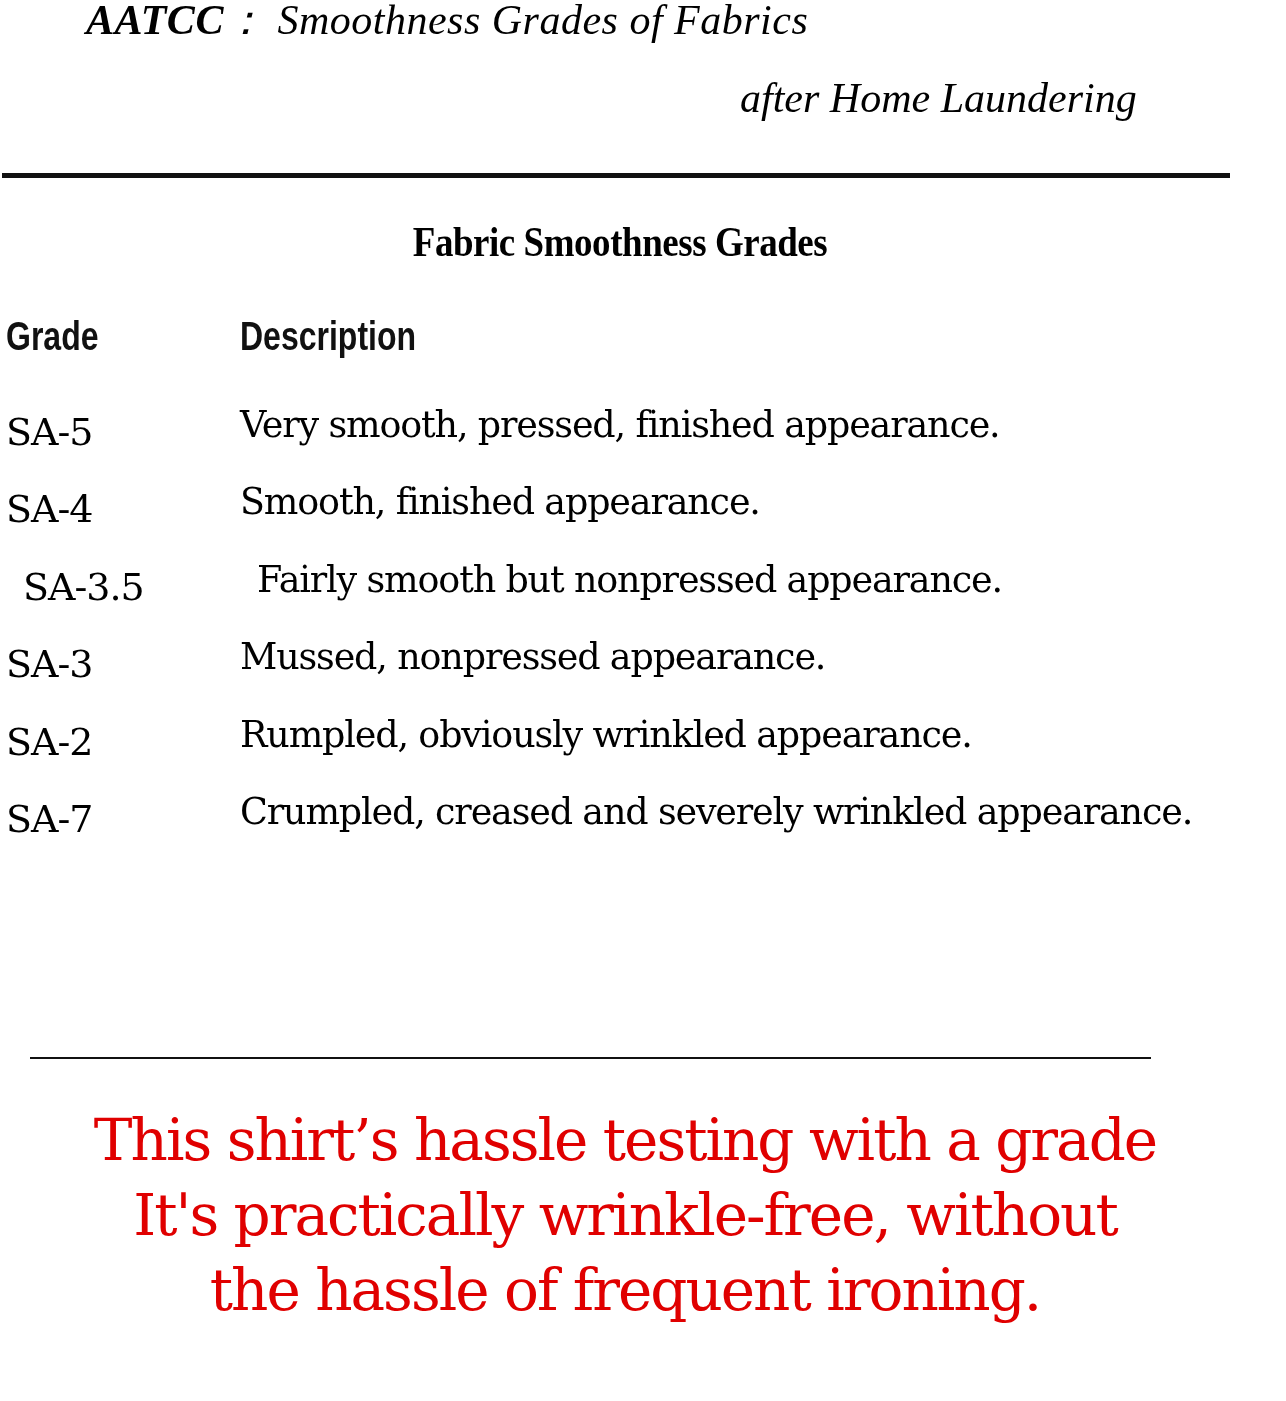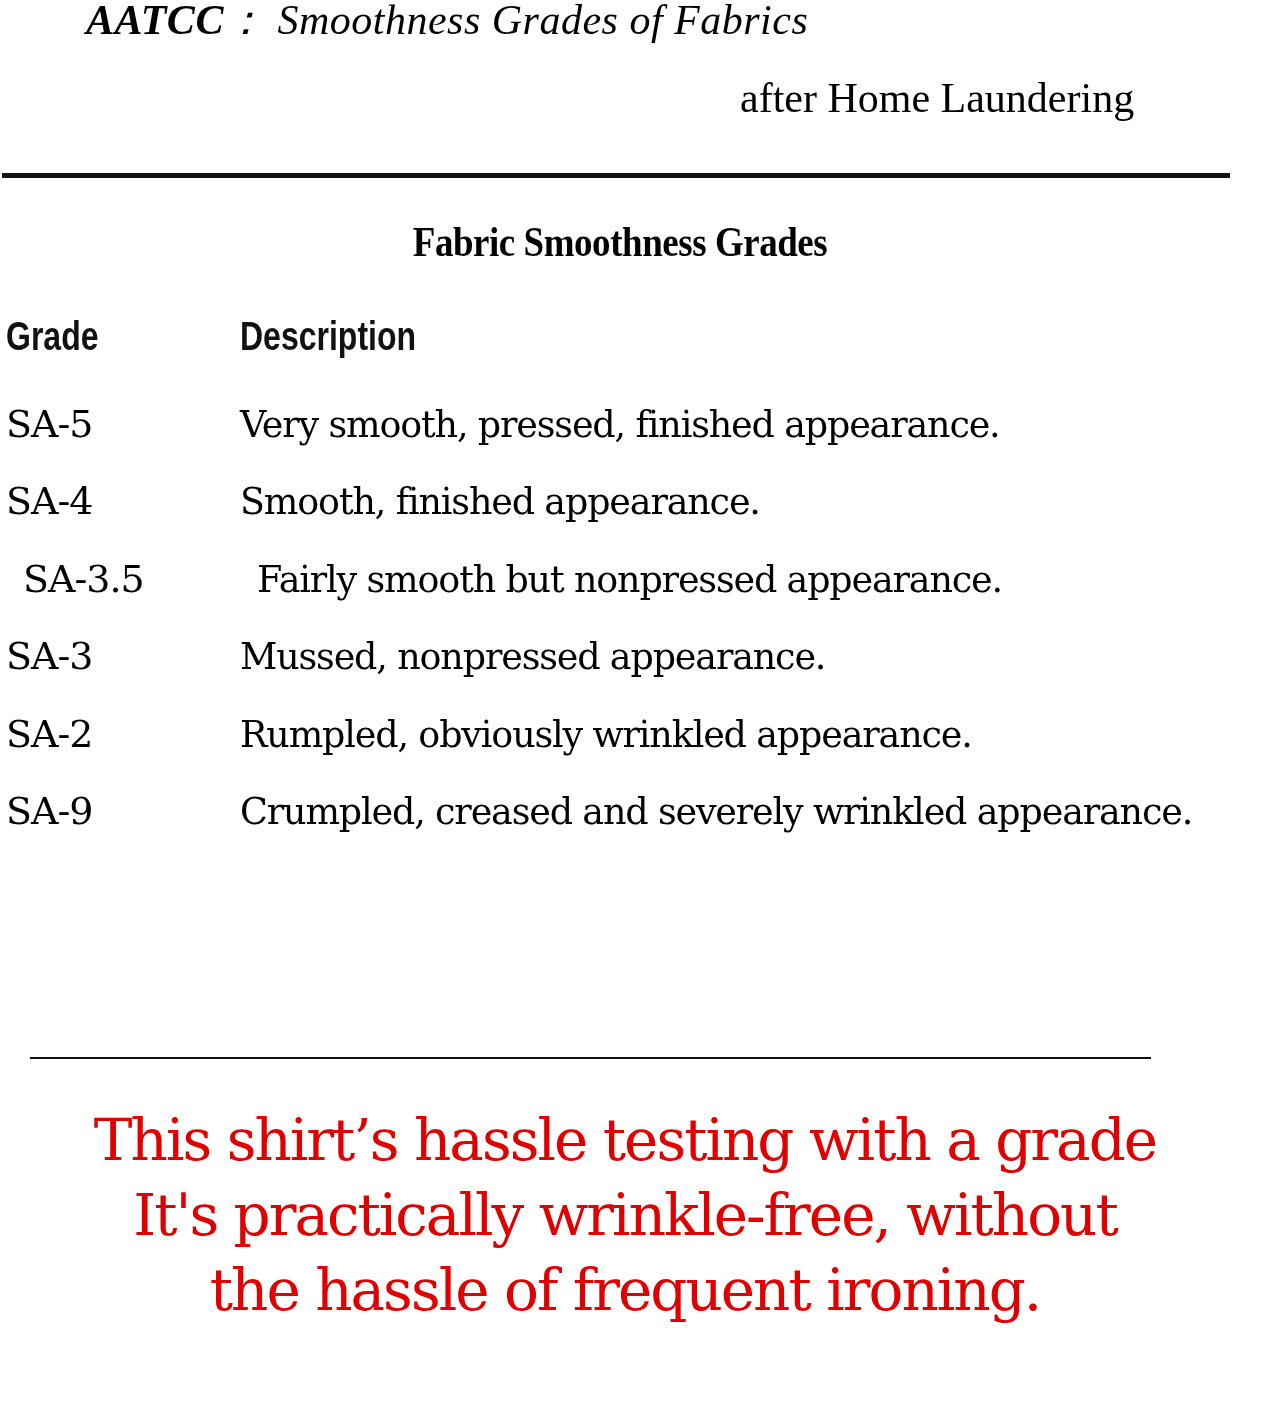--- a/index.html
+++ b/index.html
@@ -1,26 +1,26 @@
 <!DOCTYPE html>
 <html><head>
 <meta charset="utf-8">
 <style>
   html, body { margin: 0; padding: 0; background: #ffffff; }
   body { width: 1286px; height: 1401px; position: relative; overflow: hidden; color: #000; }
   .title1 { position: absolute; left: 86px; top: -8px; font-family: "Liberation Serif", serif; font-style: italic; font-size: 42px; white-space: nowrap; letter-spacing: 0.5px; }
   .title1 .brand { font-weight: bold; }
-  .title2 { position: absolute; left: 740px; top: 74px; font-family: "Liberation Serif", serif; font-size: 42px; white-space: nowrap; }
+  .title2 { position: absolute; left: 740px; top: 74px; font-family: "Liberation Serif", serif; font-style: italic; font-size: 42px; white-space: nowrap; }
   .rule-thick { position: absolute; left: 2px; top: 173px; width: 1228px; height: 5px; background: #111; }
   .table-title { position: absolute; left: 0; width: 1240px; top: 218px; text-align: center; font-family: "Liberation Serif", serif; font-weight: bold; font-size: 42px; letter-spacing: -0.5px; transform: scaleX(0.88); transform-origin: 620px 0; }
   .hdr { position: absolute; top: 314px; font-family: "Liberation Sans", sans-serif; font-weight: bold; font-size: 40px; color: #111; transform: scaleX(0.8); transform-origin: 0 0; }
   .hdr-grade { left: 6px; }
   .hdr-desc { left: 240px; }
   .row { position: absolute; left: 0; width: 1286px; height: 60px; font-family: "DejaVu Serif", serif; font-size: 38px; white-space: nowrap; }
-  .row .g { position: absolute; left: 6px; top: 0; letter-spacing: -1px; text-align: right; }
+  .row .g { position: absolute; left: 6px; top: 8px; letter-spacing: -1px; text-align: right; }
   .row .d { position: absolute; left: 240px; top: 0; letter-spacing: -1.2px; transform: scaleX(0.96); transform-origin: 0 0; }
   .row.hl { color: #000000; }
   .rule-thin { position: absolute; left: 30px; top: 1057px; width: 1121px; height: 1.5px; background: #111; }
   .promo { position: absolute; left: 0; width: 1250px; top: 1103px; text-align: center; font-family: "DejaVu Serif", serif; font-size: 58px; line-height: 75px; color: #e00000; letter-spacing: -2px; }
   .promo div { white-space: nowrap; }
 </style>
 </head>
 <body>
 
 <div>
@@ -52,21 +52,21 @@
   </div>
   <div class="row" style="top:634px;">
     <span class="g">SA-3</span>
     <span class="d">Mussed, nonpressed appearance.</span>
   </div>
   <div class="row" style="top:712px;">
     <span class="g">SA-2</span>
     <span class="d">Rumpled, obviously wrinkled appearance.</span>
   </div>
   <div class="row" style="top:789px;">
-    <span class="g">SA-9</span>
+    <span class="g">SA-7</span>
     <span class="d">Crumpled, creased and severely wrinkled appearance.</span>
   </div>
 
   <div class="rule-thin"></div>
 
   <div class="promo">
     <div>This shirt’s hassle testing with a grade</div>
     <div>It's practically wrinkle-free, without</div>
     <div>the hassle of frequent ironing.</div>
   </div>

